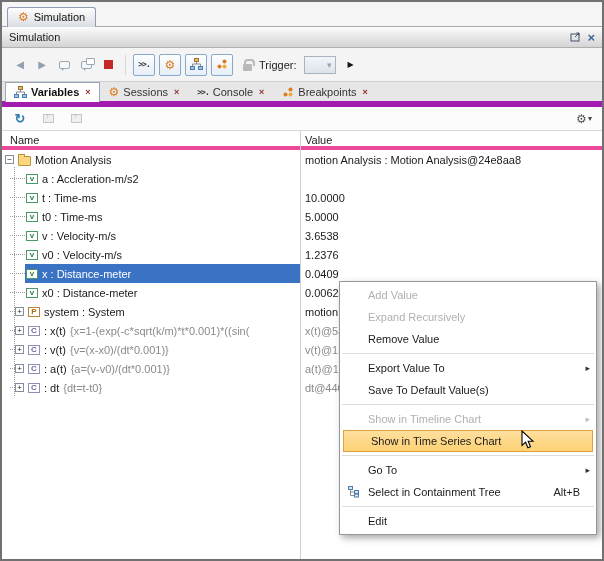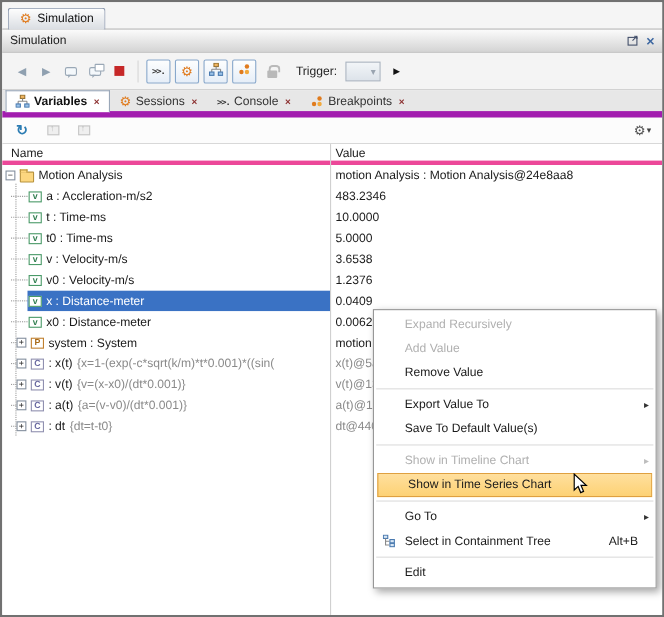--- a/index.html
+++ b/index.html
@@ -32,21 +32,21 @@
     border-top:3px solid #9aa8b6;border-right:3px solid transparent;}
   .b2::before{content:"";position:absolute;right:-4px;top:-4px;width:7px;height:5px;
     border:1px solid #9aa8b6;background:#fff;border-radius:1px;}
   .tb-sep{width:1px;height:20px;background:#d6d6d6;margin:0 5px;flex:none;}
   .tgl{width:22px;height:22px;border:1px solid #88a8cc;border-radius:2px;margin-right:2px;
     background:linear-gradient(#fdfefe,#e6eef8);display:inline-flex;align-items:center;justify-content:center;flex:none;}
   .console-ic{font-family:"DejaVu Sans Mono", monospace;font-size:8px;font-weight:bold;color:#333;letter-spacing:-1px;}
   .lock{width:9px;height:7px;background:#b9b9b9;border-radius:1px;position:relative;margin-top:5px;}
   .lock::before{content:"";position:absolute;top:-5px;left:1px;width:7px;height:5px;
     border:2px solid #b9b9b9;border-bottom:none;border-radius:4px 4px 0 0;}
-  .trigger-label{margin-left:10px;color:#222;}
+  .trigger-label{color:#222;}
   .combo{width:32px;height:18px;border:1px solid #aab4c0;background:linear-gradient(#f2f5f8,#dde3ea);
     display:inline-flex;align-items:center;justify-content:flex-end;padding-right:3px;margin-left:5px;}
   .combo-arrow{color:#9aa4b0;font-size:9px;}
   .overflow{margin-left:10px;color:#111;font-size:8px;}
   
   .tabbar{height:25px;background:#e7e7e7;border-bottom:6px solid #a21caf;
     display:flex;align-items:flex-end;padding-left:3px;}
   .tab{display:flex;align-items:center;gap:4px;padding:3px 8px;color:#333;
     border:1px solid transparent;border-bottom:none;white-space:nowrap;}
   .tab.active{background:#fff;border-color:#9aa7b8;font-weight:bold;color:#111;position:relative;top:1px;padding-bottom:4px;}
@@ -257,21 +257,20 @@
         <div class="row t-value">
     <div class="cell-name">
       <span class="stub"></span>
 
       <span class="name-inner">
         <span class="node-icon ni-value">v</span>
         <span class="row-label">a : Accleration-m/s2</span>
 
       </span>
     </div>
-    <div class="cell-value">483.2346</div>
   </div>
         <div class="row t-value">
     <div class="cell-name">
       <span class="stub"></span>
 
       <span class="name-inner">
         <span class="node-icon ni-value">v</span>
         <span class="row-label">t : Time-ms</span>
 
       </span>
@@ -398,27 +397,27 @@
     </div>
     <div class="cell-value gray">dt@440</div>
   </div>
       </div>
     <div class="col-sep"></div>
   </div>
 
   <div class="context-menu" id="context-menu">
       <div class="menu-item disabled">
     <span class="mi-gutter"></span>
+    <span class="mi-label">Add Value</span>
+    <span class="mi-shortcut"></span>
+    <span class="mi-arrow"></span>
+  </div>
+      <div class="menu-item disabled">
+    <span class="mi-gutter"></span>
     <span class="mi-label">Expand Recursively</span>
-    <span class="mi-shortcut"></span>
-    <span class="mi-arrow"></span>
-  </div>
-      <div class="menu-item disabled">
-    <span class="mi-gutter"></span>
-    <span class="mi-label">Add Value</span>
     <span class="mi-shortcut"></span>
     <span class="mi-arrow"></span>
   </div>
       <div class="menu-item">
     <span class="mi-gutter"></span>
     <span class="mi-label">Remove Value</span>
     <span class="mi-shortcut"></span>
     <span class="mi-arrow"></span>
   </div>
       <div class="menu-sep"></div>

